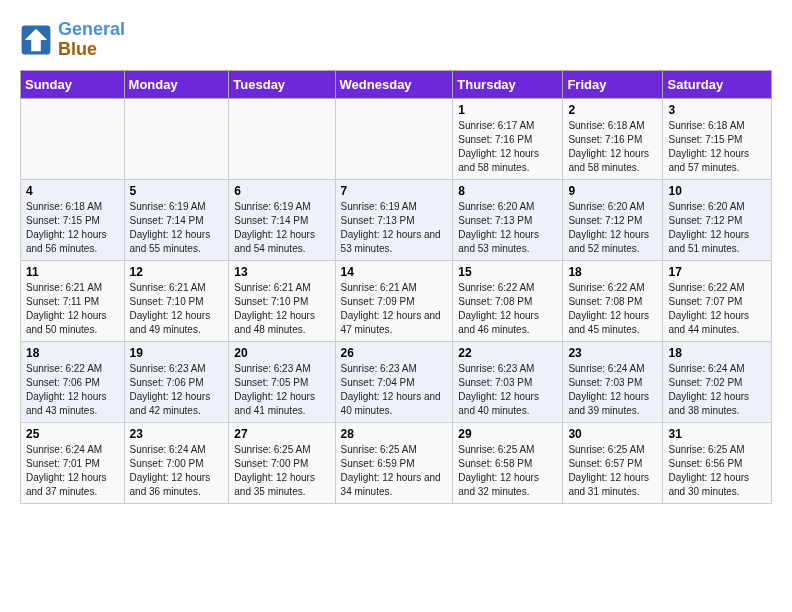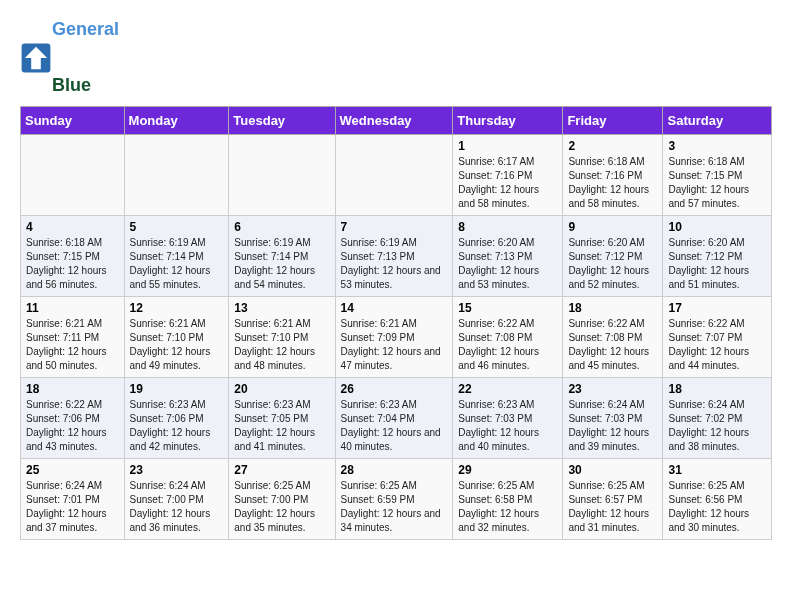--- a/index.html
+++ b/index.html
@@ -12,21 +12,21 @@
     }
     .header {
       display: flex;
       justify-content: space-between;
       align-items: flex-start;
       margin-bottom: 10px;
     }
     .logo {
       display: flex;
       align-items: center;
-      gap: 0;
+      gap: 6px;
     }
     .logo-text {
       font-size: 18px;
       font-weight: bold;
       color: #1a1a1a;
       line-height: 1.1;
     }
     .logo-text span {
       color: #4a90d9;
     }
@@ -91,21 +91,21 @@
 <body>
 
 <div class="header">
   <div class="logo">
     <svg class="logo-icon" viewBox="0 0 40 40">
       <rect x="2" y="2" width="36" height="36" rx="4" fill="#2d6daf"></rect>
       <polygon points="20,6 34,20 26,20 26,34 14,34 14,20 6,20" fill="white"></polygon>
     </svg>
     <div class="logo-text">
       <div><span>General</span></div>
-      <div style="color:#14532d;margin-top:36px;">Blue</div>
+      <div style="color:#a16207;">Blue</div>
     </div>
   </div>
   <div class="title-block">
     <div class="main-title"></div>
     <div class="subtitle"></div>
   </div>
 </div>
 
 <table>
   <thead>

